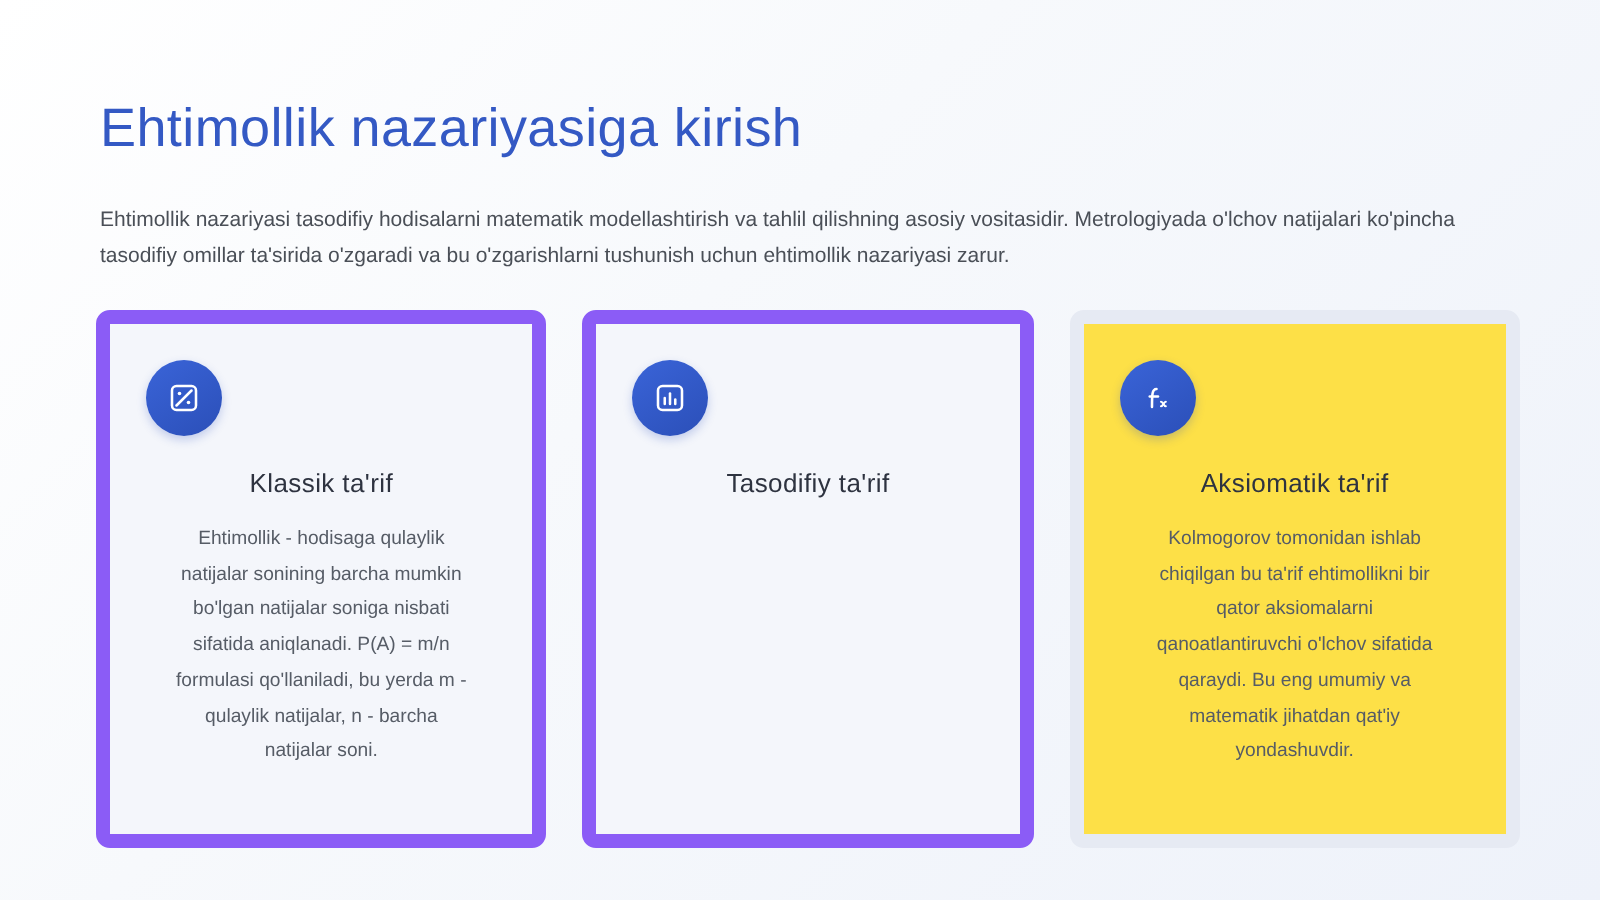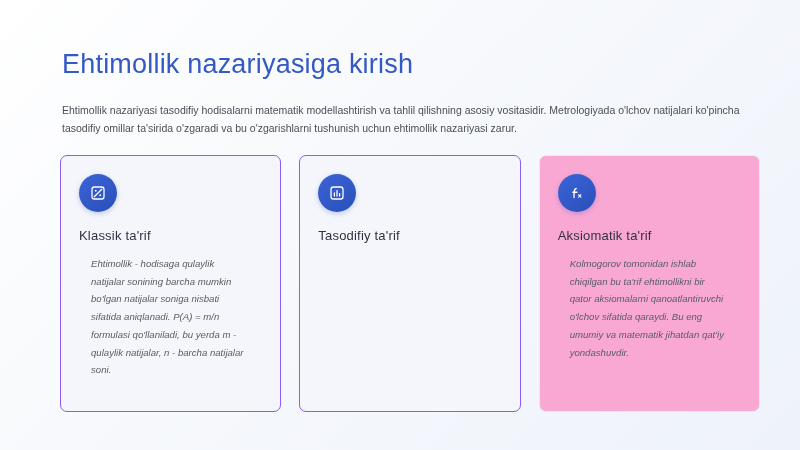--- a/index.html
+++ b/index.html
@@ -11,21 +11,21 @@
     height: 450px;
     overflow: hidden;
     background: linear-gradient(135deg, #ffffff 0%, #f7f9fc 40%, #eef2fa 100%);
     font-family: "Liberation Sans", sans-serif;
     color: #333;
   }
   .page {
     width: 800px;
     height: 450px;
     box-sizing: border-box;
-    padding: 48px 40px 20px 60px;
+    padding: 48px 40px 20px 48px;
     position: relative;
   }
   .title {
     font-size: 27px;
     font-weight: 400;
     color: #3459c4;
     letter-spacing: 0.2px;
     margin: 0 0 22px 2px;
     line-height: 1.2;
   }
@@ -37,28 +37,29 @@
     max-width: 730px;
   }
   .cards {
     display: flex;
     gap: 18px;
     align-items: stretch;
   }
   .card {
     flex: 1 1 0;
     background: #f4f6fb;
-    border: 1px solid #8b5cf6;
+    border: 7px solid #8b5cf6;
     border-radius: 7px;
     padding: 18px 18px 20px 18px;
     box-sizing: border-box;
     min-height: 168px;
+    text-align: center;
   }
   .card.accent {
-    background: #f9a8d4;
+    background: #fde047;
     border-color: #e6eaf3;
   }
   .icon-circle {
     width: 38px;
     height: 38px;
     border-radius: 50%;
     background: linear-gradient(145deg, #3a64d8, #2b4fb8);
     display: flex;
     align-items: center;
     justify-content: center;
@@ -73,21 +74,20 @@
     font-weight: 400;
     color: #2e3340;
     margin: 0 0 10px 0;
     letter-spacing: 0.2px;
   }
   .card-body {
     font-size: 9.6px;
     line-height: 1.85;
     color: #565c66;
     margin: 12px;
-    font-style: italic;
   }
   .outro {
     font-size: 10.5px;
     line-height: 1.65;
     color: #4a4f57;
     margin: 18px 0 0 2px;
     max-width: 740px;
   }
 </style>
 </head>

